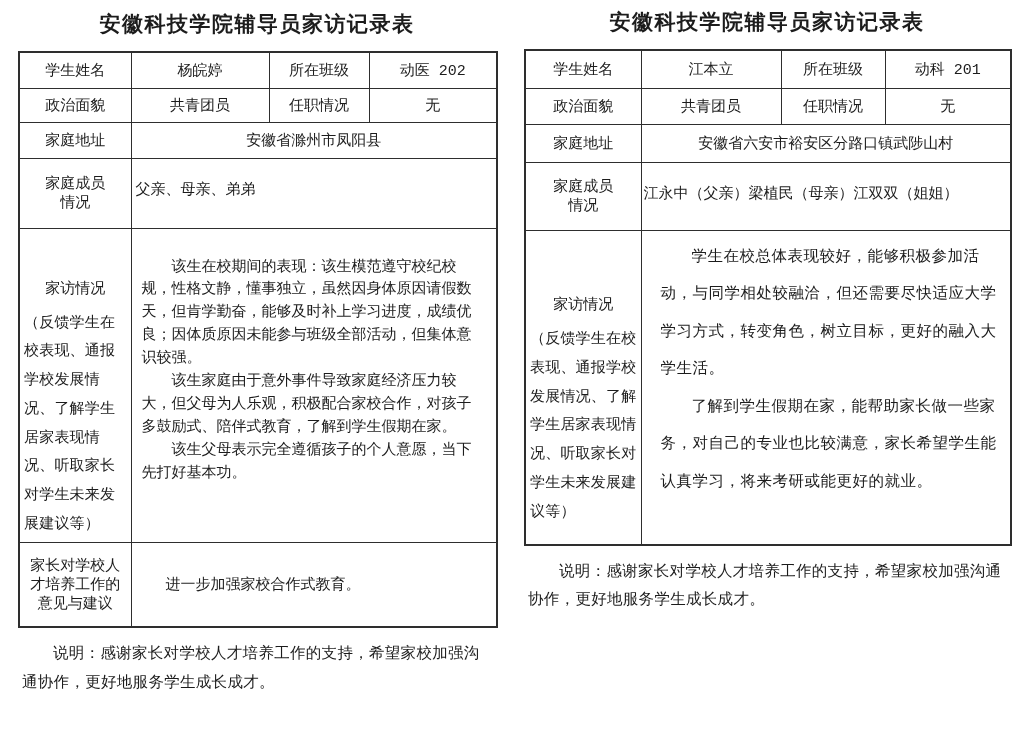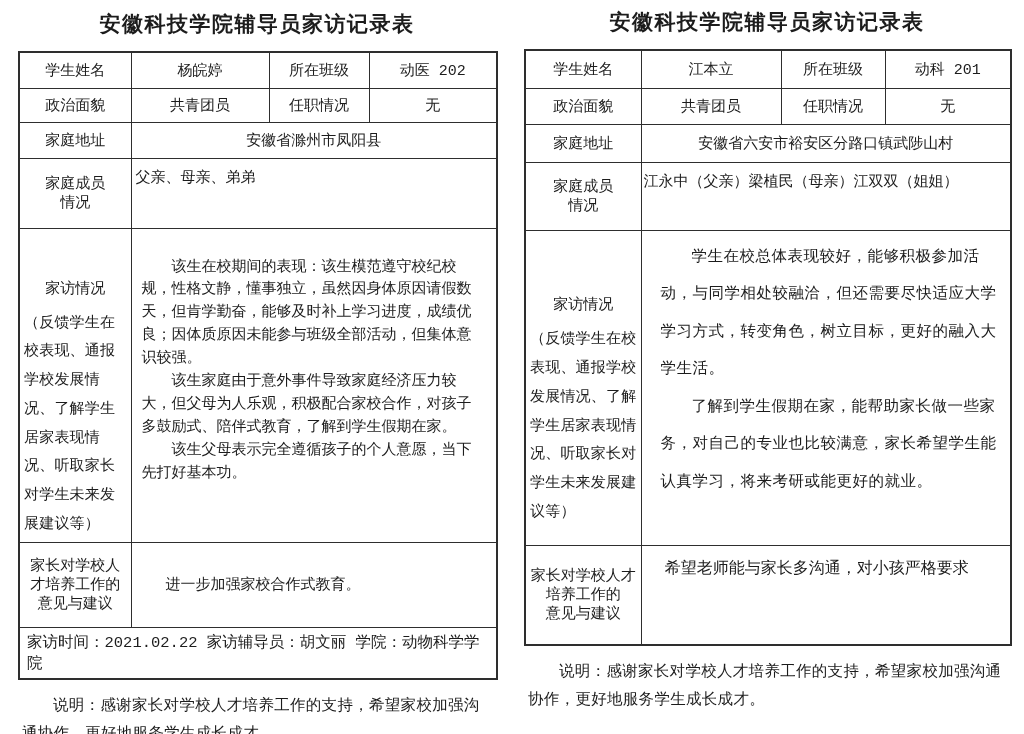--- a/index.html
+++ b/index.html
@@ -21,21 +21,21 @@
   table { border-collapse:collapse; width:100%; table-layout:fixed;font-family:Liberation Mono, monospace; }
   table.form { border:2px solid #2e2e2e; }
   td {
     border:1.5px solid #2e2e2e; font-size:15px;
     padding:2px 4px; overflow:hidden;
   }
   td.lbl { text-align:center; vertical-align:middle; }
   .prewrap { white-space:pre-line; }
 
   .val-center { text-align:center; vertical-align:middle; }
-  .val-topleft { text-align:left; vertical-align:top; padding-top:9px; padding-left:4px; }
+  .val-topleft { text-align:left; vertical-align:top; padding-top:21px; padding-left:4px; }
 
   
   .visit-lbl { vertical-align:middle; text-align:center; }
   .visit-lbl .visit-inner { padding-top:48px; }
   .visit-note {
     font-size:15px; text-align:left; line-height:1.92; margin-top:12px;
     letter-spacing:0.2px;
   }
 
   
@@ -103,23 +103,20 @@
         <p>该生家庭由于意外事件导致家庭经济压力较大，但父母为人乐观，积极配合家校合作，对孩子多鼓励式、陪伴式教育，了解到学生假期在家。</p>
         <p>该生父母表示完全遵循孩子的个人意愿，当下先打好基本功。</p>
       </td>
     </tr>
     <tr style="height:85px">
       <td class="lbl prewrap">家长对学校人
 才培养工作的
 意见与建议</td>
       <td class="advice-val" colspan="3">进一步加强家校合作式教育。</td>
     </tr>
-    <tr style="height:30px">
-      <td class="footer-cell" colspan="4">家访时间：2021.02.22 家访辅导员：胡文丽 学院：动物科学学院</td>
-    </tr>
   </tbody>
     </table>
   <p class="note">说明：感谢家长对学校人才培养工作的支持，希望家校加强沟通协作，更好地服务学生成长成才。</p>
 </div>
 
 <div class="sheet" id="right-page">
   <div class="title">安徽科技学院辅导员家访记录表</div>
   <table class="form">
     <colgroup>
         <col style="width:116px">
@@ -154,22 +151,16 @@
         <div class="visit-inner">
           <div>家访情况</div>
           <div class="visit-note">（反馈学生在校表现、通报学校发展情况、了解学生居家表现情况、听取家长对学生未来发展建议等）</div>
         </div>
       </td>
       <td class="content-cell" colspan="3">
         <p>学生在校总体表现较好，能够积极参加活动，与同学相处较融洽，但还需要尽快适应大学学习方式，转变角色，树立目标，更好的融入大学生活。</p>
         <p>了解到学生假期在家，能帮助家长做一些家务，对自己的专业也比较满意，家长希望学生能认真学习，将来考研或能更好的就业。</p>
       </td>
     </tr>
-    <tr style="height:100px">
-      <td class="lbl prewrap">家长对学校人才
-培养工作的
-意见与建议</td>
-      <td class="advice-val" colspan="3">希望老师能与家长多沟通，对小孩严格要求</td>
-    </tr>
   </tbody>
     </table>
   <p class="note">说明：感谢家长对学校人才培养工作的支持，希望家校加强沟通协作，更好地服务学生成长成才。</p>
 </div>
 
 </body></html>

